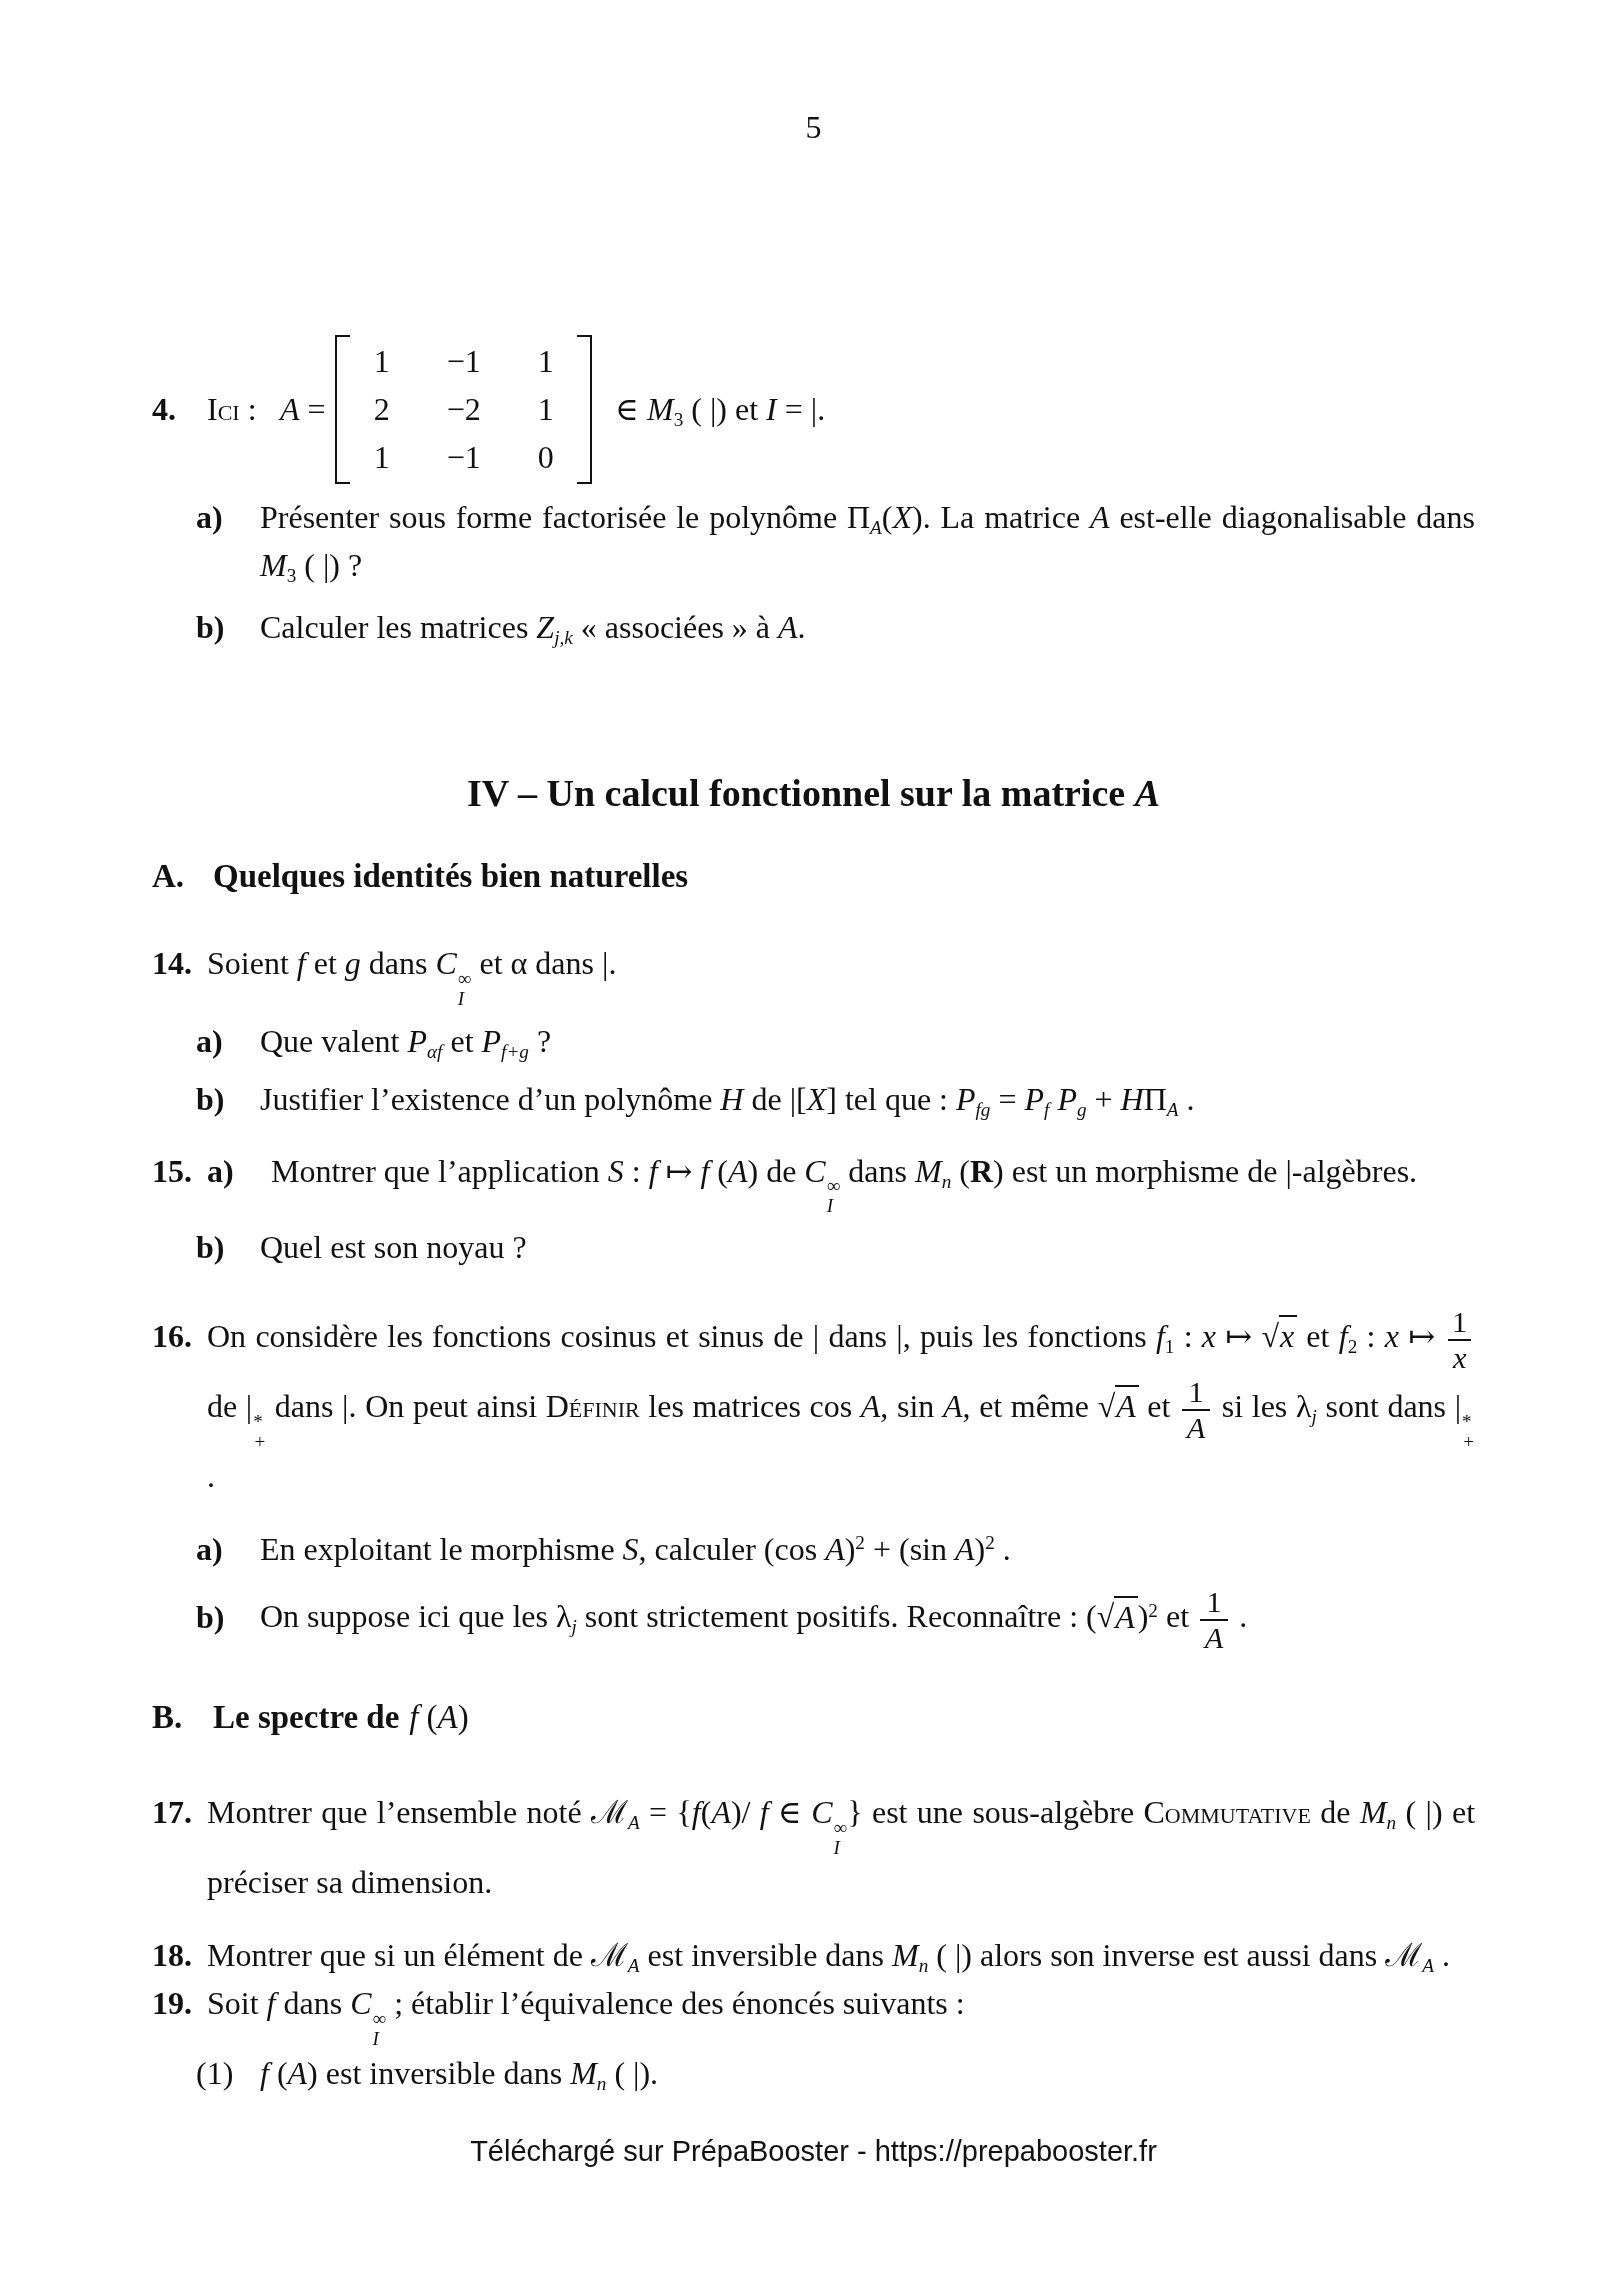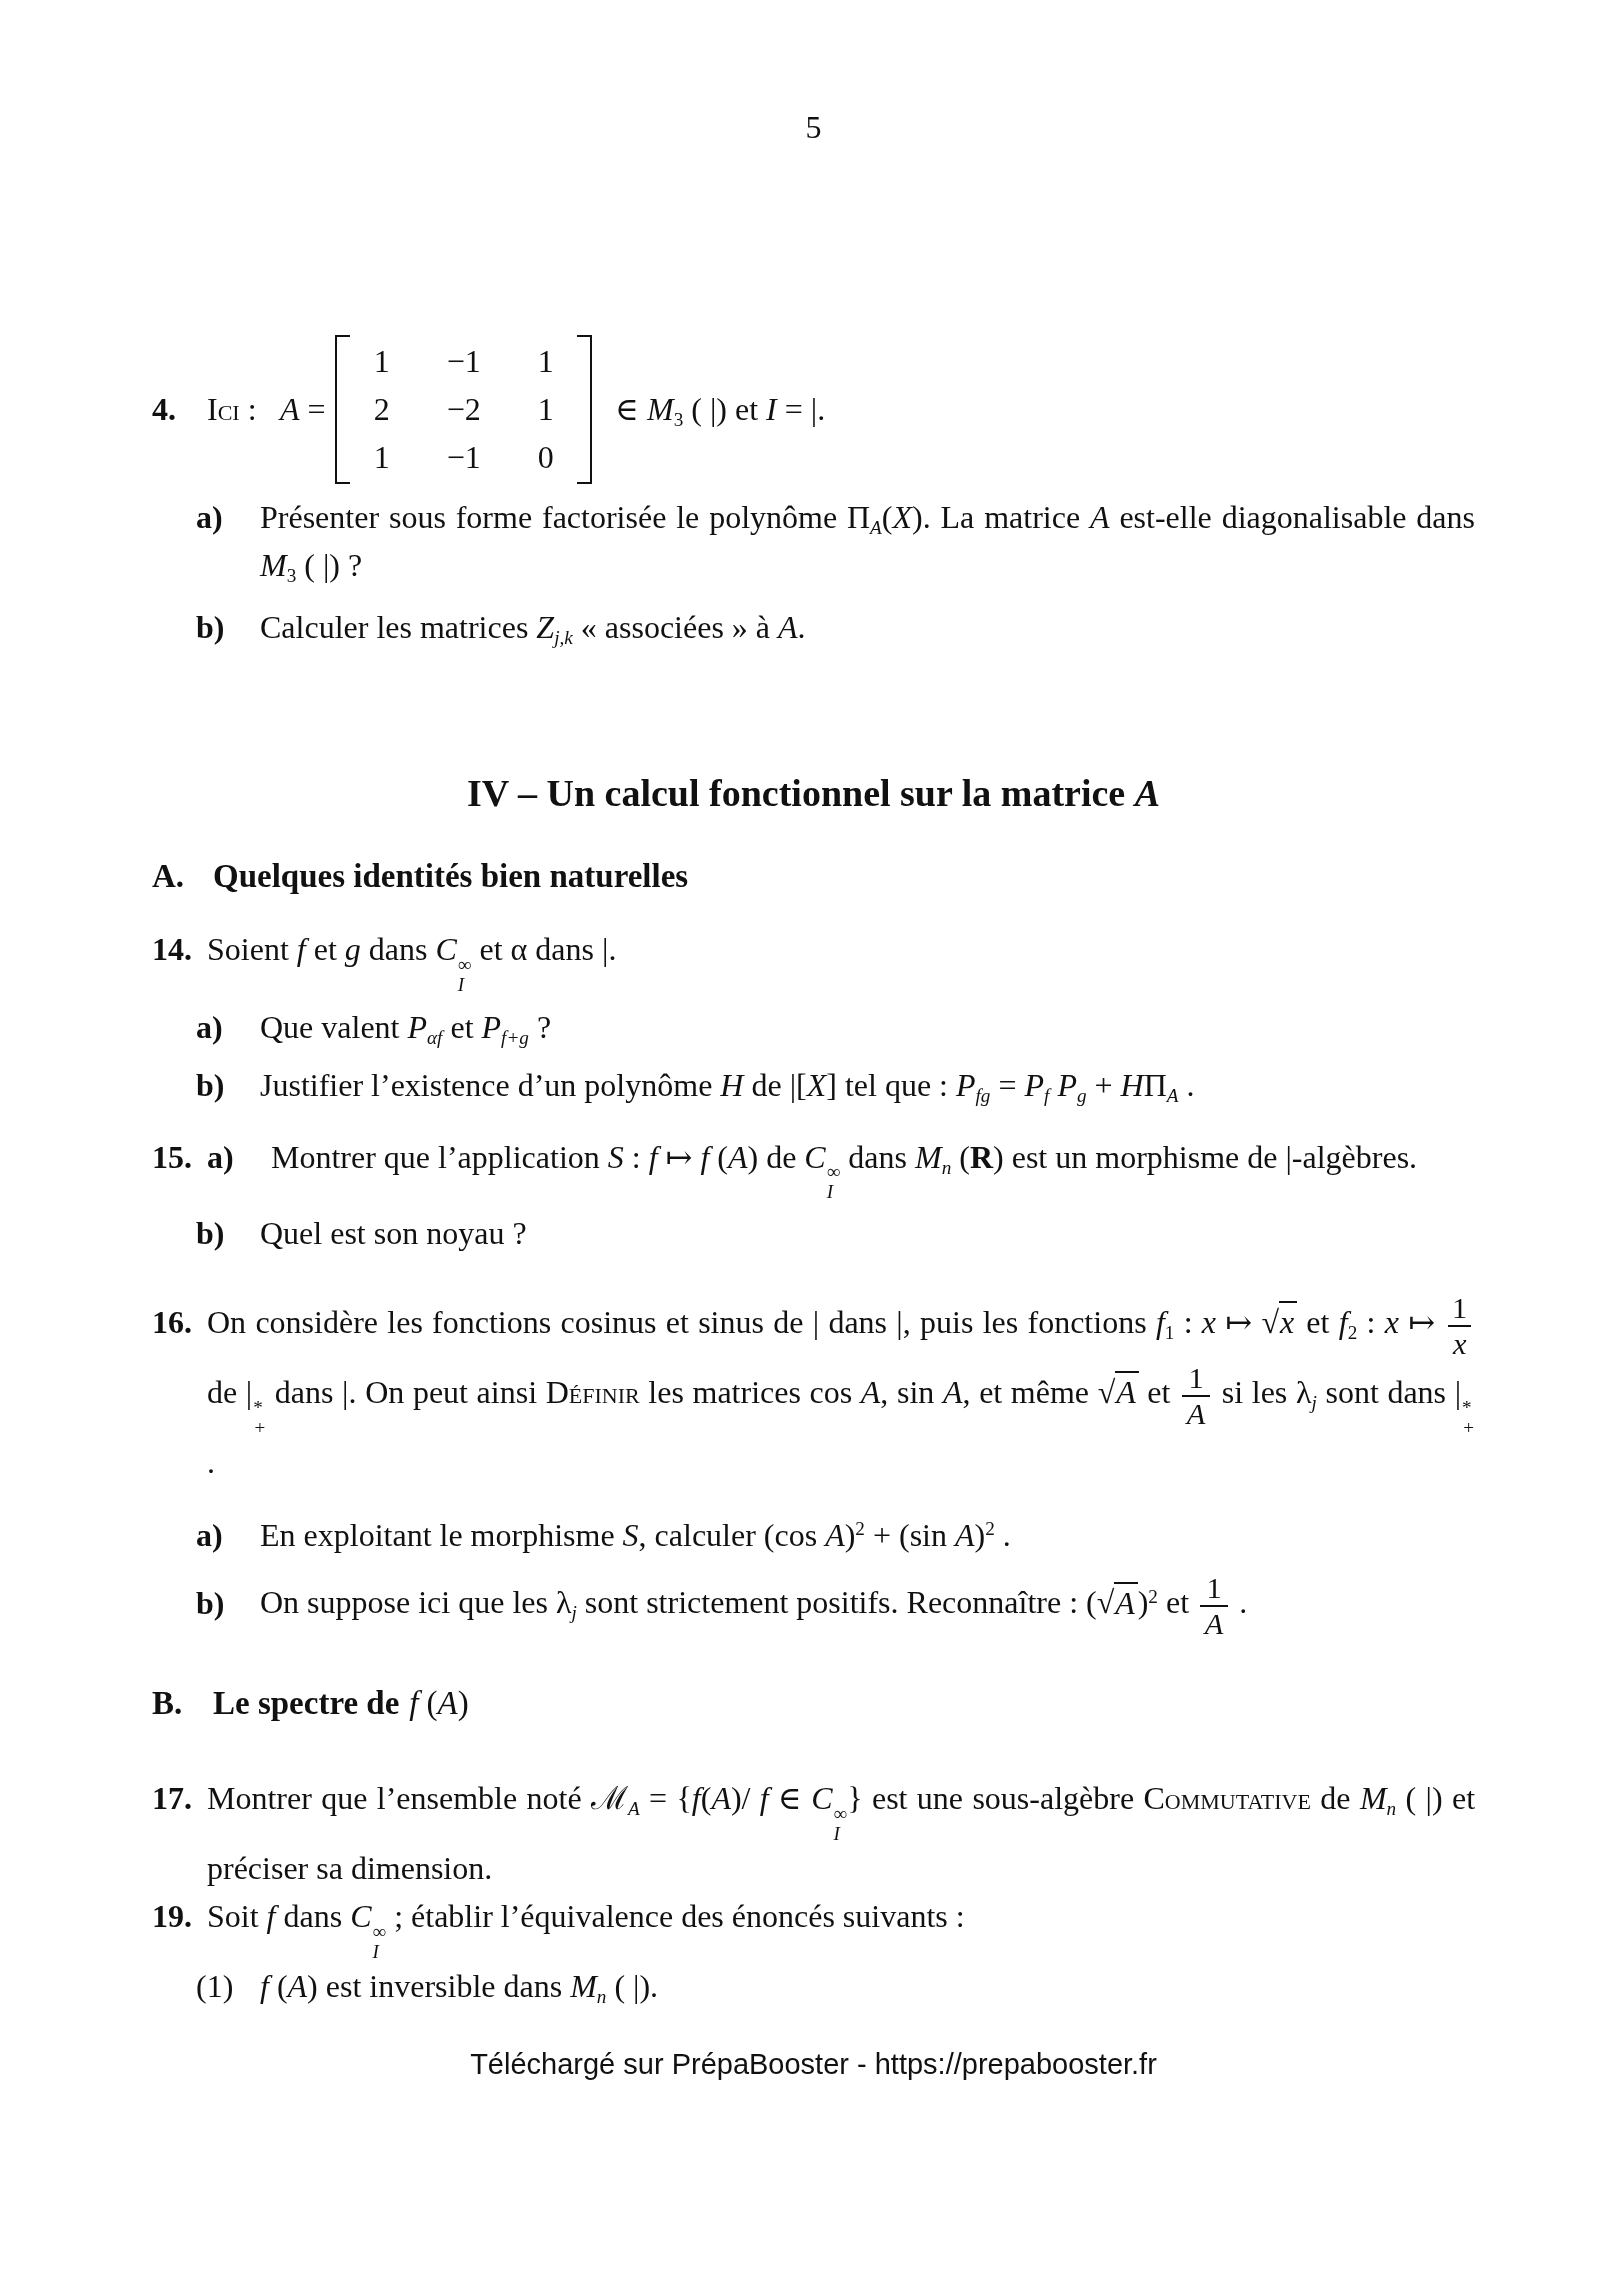--- a/index.html
+++ b/index.html
@@ -58,21 +58,21 @@
   
   .turn{font-weight:bold;text-align:right;}
   .footer{font-family:"Liberation Sans","DejaVu Sans",sans-serif;
           font-size:29px;text-align:center;}
   
   .mt-q13{margin-top:184px;}
   .mt-13a{margin-top:9.8px;}
   .mt-13b{margin-top:13.7px;}
   .mt-iv{margin-top:118px;text-align:center;}
   .mt-a{margin-top:37px;}
-  .mt-14{margin-top:27px;}
+  .mt-14{margin-top:41px;}
   .mt-14a{margin-top:7.8px;}
   .mt-14b{margin-top:9.8px;}
   .mt-15{margin-top:24px;}
   .mt-15b{margin-top:5.9px;}
   .mt-16{margin-top:34px;}
   .mt-16a{margin-top:25.5px;}
   .mt-16b{margin-top:11.8px;}
   .mt-b{margin-top:41px;}
   .mt-17{margin-top:49px;}
   .mt-18{margin-top:25.5px;}
@@ -189,20 +189,24 @@
   </div>
 
   <div class="q mt-17">
     <span class="qnum">17.</span>
     <span class="qbody just"><span>Montrer que l’ensemble noté ℳ<sub class="it">A</sub> = {<i>f</i>(<i>A</i>)/ <i>f</i> ∈ <i>C</i><span class="stack">
             <span class="t">∞</span>
             <span class="b">I</span>
           </span>} est une sous-algèbre </span><span class="sc">Commutative</span><span> de <i>M</i><sub class="it">n</sub> ( |) et préciser sa dimension.</span></span>
   </div>
 
+  <div class="q mt-18">
+    <span class="qnum">18.</span>
+    <span class="qbody just">Montrer que si un élément de ℳ<sub class="it">A</sub> est inversible dans <i>M</i><sub class="it">n</sub> ( |) alors son inverse est aussi dans ℳ<sub class="it">A</sub> .</span>
+  </div>
 
   <div class="q mt-19">
     <span class="qnum">19.</span>
     <span class="qbody">Soit <i>f</i> dans <i>C</i><span class="stack">
           <span class="t">∞</span>
           <span class="b">I</span>
         </span> ; établir l’équivalence des énoncés suivants :</span>
   </div>
   <div class="sub">
     <span class="sublabel plain">(1)</span>

